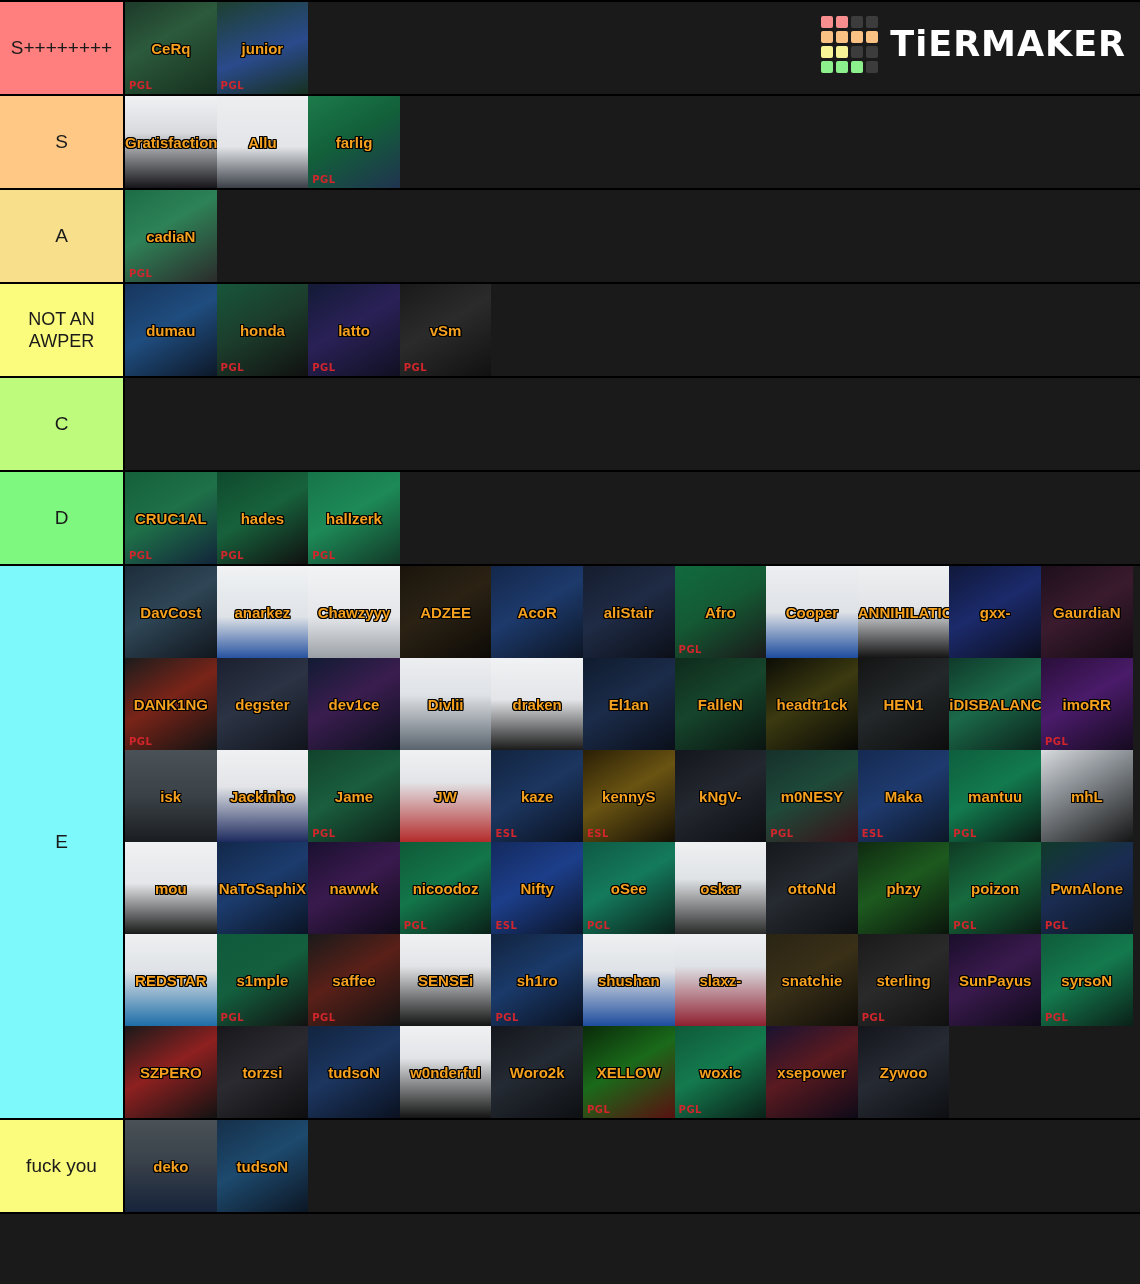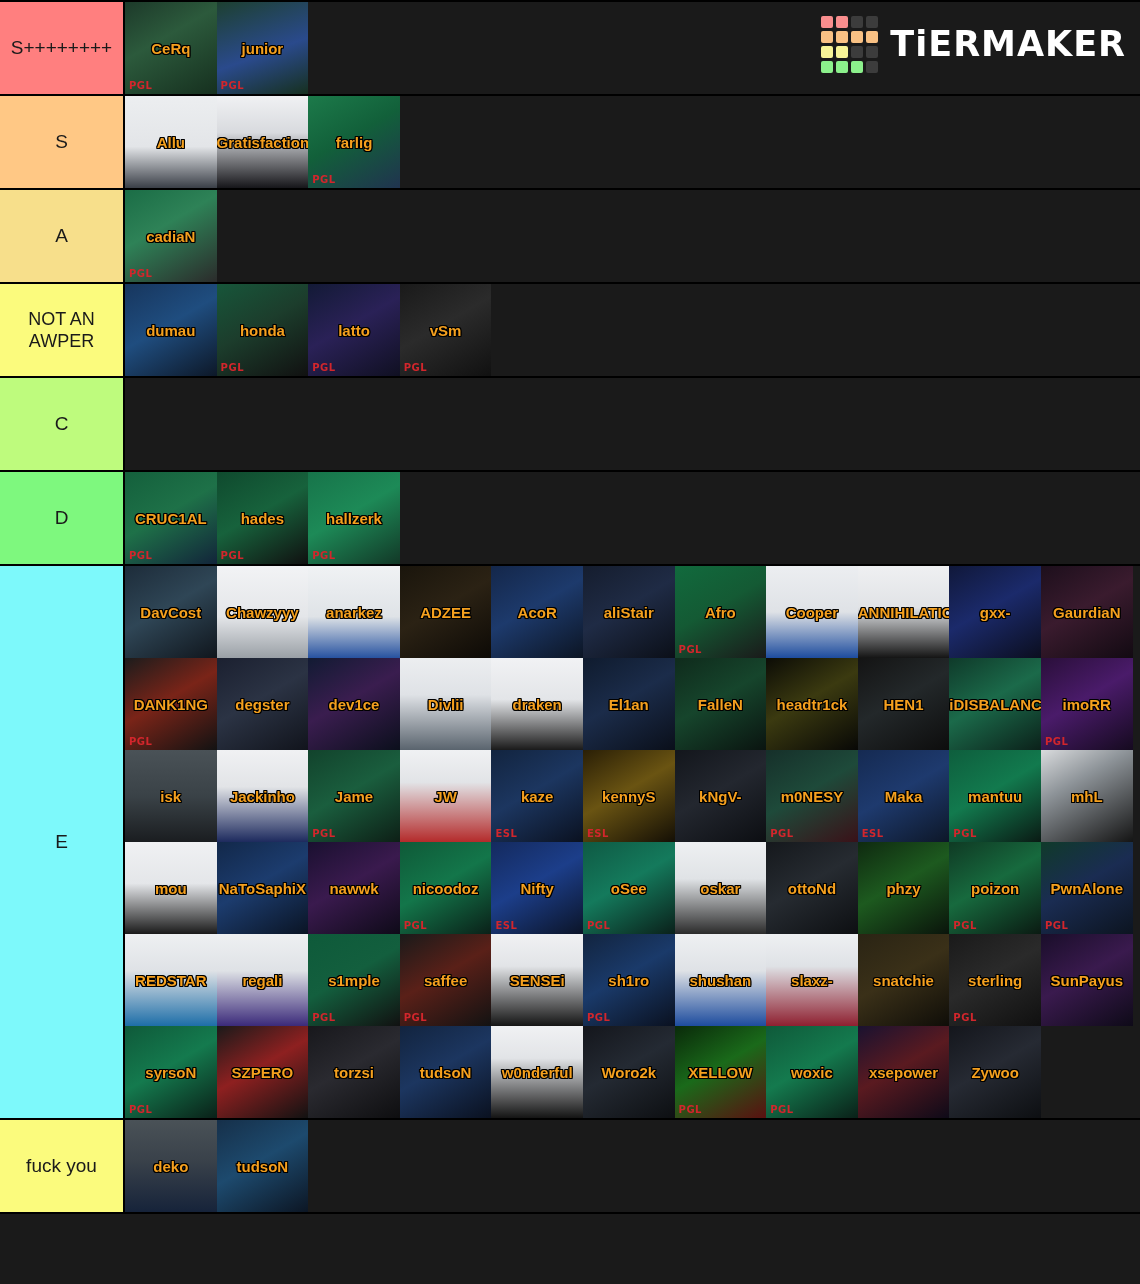--- a/index.html
+++ b/index.html
@@ -178,28 +178,28 @@
             <div class="photo" style="background: linear-gradient(160deg, rgb(29, 64, 48) 0%, rgb(42, 74, 140) 55%, rgb(22, 48, 31) 100%);"></div>
             <div class="pgl">PGL</div>
             <div class="caption">junior</div>
           </div>
         </div>
       </div>
       <div class="tier-row">
         <div class="tier-label" style="background: rgb(255, 200, 133);">S</div>
         <div class="tier-items">
           <div class="item">
+            <div class="photo" style="background: linear-gradient(rgb(240, 241, 243) 0%, rgb(216, 218, 222) 40%, rgb(22, 22, 26) 100%);"></div>
+            <div class="caption">Gratisfaction</div>
+          </div>
+          <div class="item">
             <div class="photo" style="background: linear-gradient(rgb(236, 238, 240) 0%, rgb(227, 229, 232) 55%, rgb(58, 63, 71) 100%);"></div>
             <div class="caption">Allu</div>
           </div>
           <div class="item">
-            <div class="photo" style="background: linear-gradient(rgb(240, 241, 243) 0%, rgb(216, 218, 222) 40%, rgb(22, 22, 26) 100%);"></div>
-            <div class="caption">Gratisfaction</div>
-          </div>
-          <div class="item">
             <div class="photo" style="background: linear-gradient(150deg, rgb(28, 122, 74) 0%, rgb(18, 96, 58) 45%, rgb(32, 51, 79) 100%);"></div>
             <div class="pgl">PGL</div>
             <div class="caption">farlig</div>
           </div>
         </div>
       </div>
       <div class="tier-row">
         <div class="tier-label" style="background: rgb(247, 223, 139);">A</div>
         <div class="tier-items">
           <div class="item">
@@ -258,26 +258,26 @@
         </div>
       </div>
       <div class="tier-row">
         <div class="tier-label" style="background: rgb(125, 249, 251);">E</div>
         <div class="tier-items">
           <div class="item">
             <div class="photo" style="background: linear-gradient(150deg, rgb(29, 44, 58) 0%, rgb(47, 70, 86) 45%, rgb(16, 22, 29) 100%);"></div>
             <div class="caption">DavCost</div>
           </div>
           <div class="item">
+            <div class="photo" style="background: linear-gradient(rgb(240, 242, 244) 0%, rgb(223, 227, 231) 55%, rgb(39, 82, 160) 100%);"></div>
+            <div class="caption">anarkez</div>
+          </div>
+          <div class="item">
             <div class="photo" style="background: linear-gradient(rgb(242, 243, 245) 0%, rgb(228, 230, 233) 55%, rgb(154, 160, 166) 100%);"></div>
             <div class="caption">Chawzyyy</div>
-          </div>
-          <div class="item">
-            <div class="photo" style="background: linear-gradient(rgb(240, 242, 244) 0%, rgb(223, 227, 231) 55%, rgb(39, 82, 160) 100%);"></div>
-            <div class="caption">anarkez</div>
           </div>
           <div class="item">
             <div class="photo" style="background: linear-gradient(150deg, rgb(26, 21, 12) 0%, rgb(43, 34, 20) 45%, rgb(13, 10, 6) 100%);"></div>
             <div class="caption">ADZEE</div>
           </div>
           <div class="item">
             <div class="photo" style="background: linear-gradient(150deg, rgb(20, 39, 74) 0%, rgb(29, 58, 108) 45%, rgb(12, 21, 36) 100%);"></div>
             <div class="caption">AcoR</div>
           </div>
           <div class="item">
@@ -448,24 +448,20 @@
           <div class="item">
             <div class="photo" style="background: linear-gradient(150deg, rgb(16, 58, 42) 0%, rgb(26, 44, 82) 45%, rgb(12, 20, 32) 100%);"></div>
             <div class="pgl">PGL</div>
             <div class="caption">PwnAlone</div>
           </div>
           <div class="item">
             <div class="photo" style="background: linear-gradient(rgb(238, 240, 242) 0%, rgb(223, 226, 230) 40%, rgb(29, 110, 168) 100%);"></div>
             <div class="caption">REDSTAR</div>
           </div>
           <div class="item">
-            <div class="photo" style="background: linear-gradient(rgb(238, 240, 242) 0%, rgb(223, 226, 230) 40%, rgb(59, 42, 122) 100%);"></div>
-            <div class="caption">regali</div>
-          </div>
-          <div class="item">
             <div class="photo" style="background: linear-gradient(150deg, rgb(14, 90, 58) 0%, rgb(19, 95, 62) 45%, rgb(17, 17, 17) 100%);"></div>
             <div class="pgl">PGL</div>
             <div class="caption">s1mple</div>
           </div>
           <div class="item">
             <div class="photo" style="background: linear-gradient(150deg, rgb(26, 26, 26) 0%, rgb(90, 32, 24) 45%, rgb(18, 18, 18) 100%);"></div>
             <div class="pgl">PGL</div>
             <div class="caption">saffee</div>
           </div>
           <div class="item">

